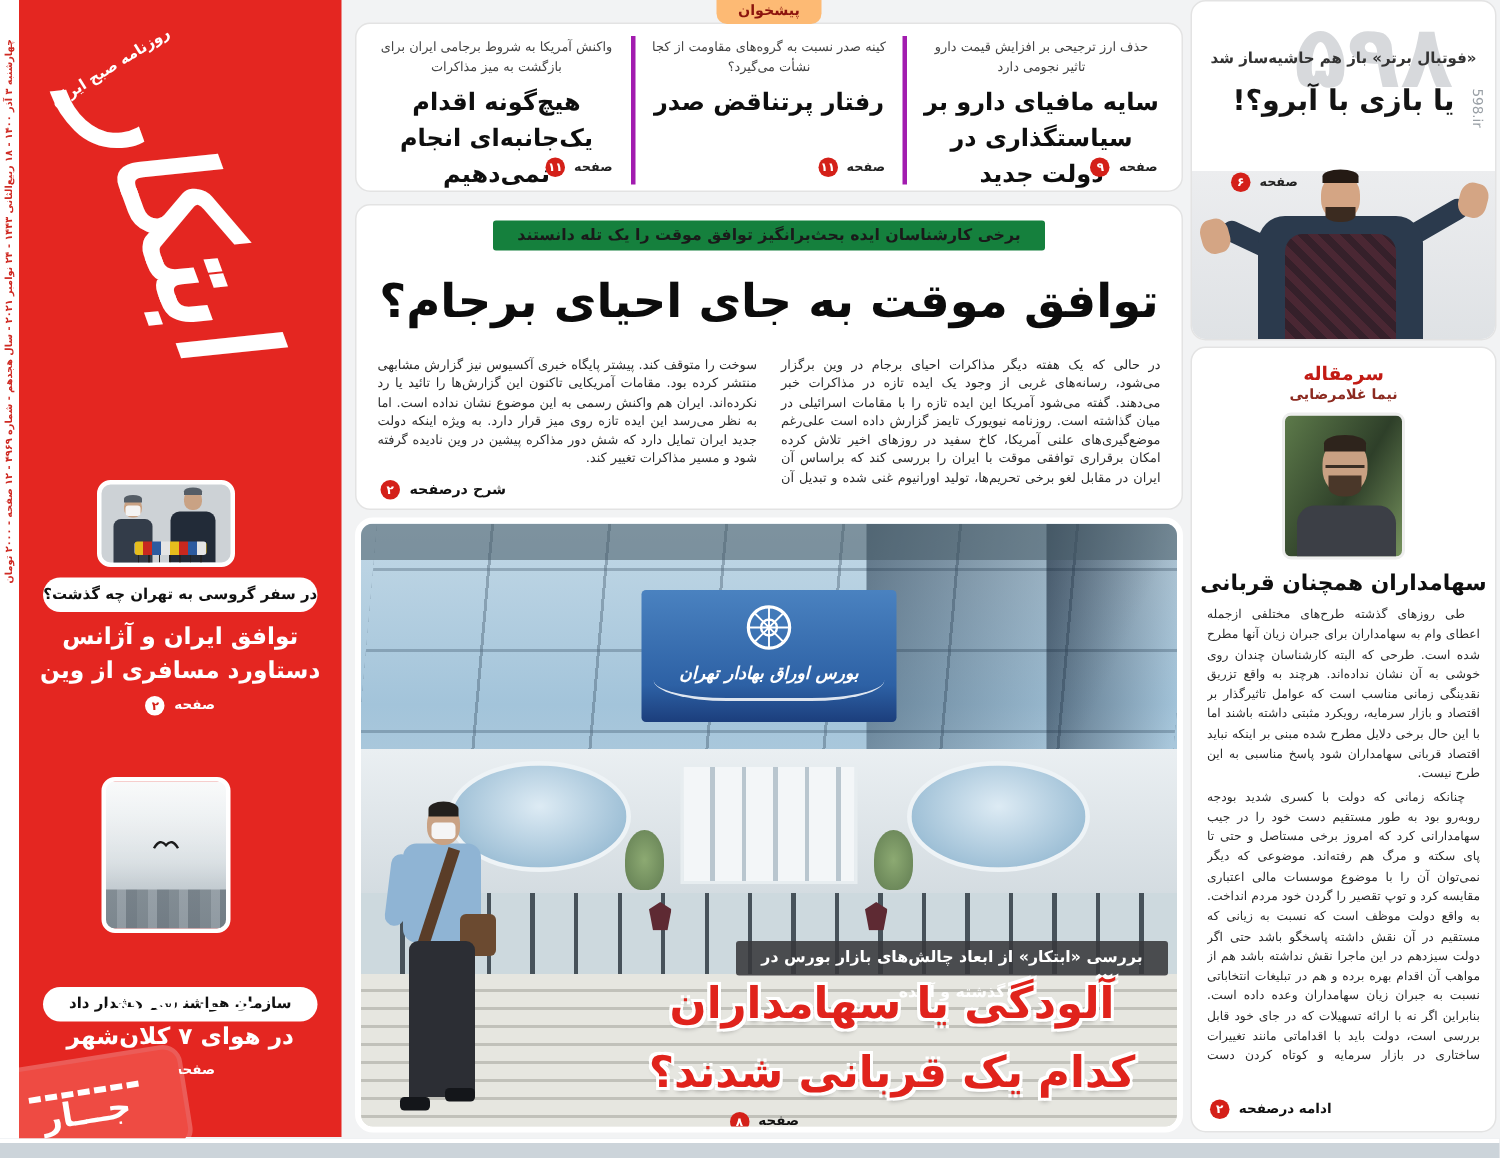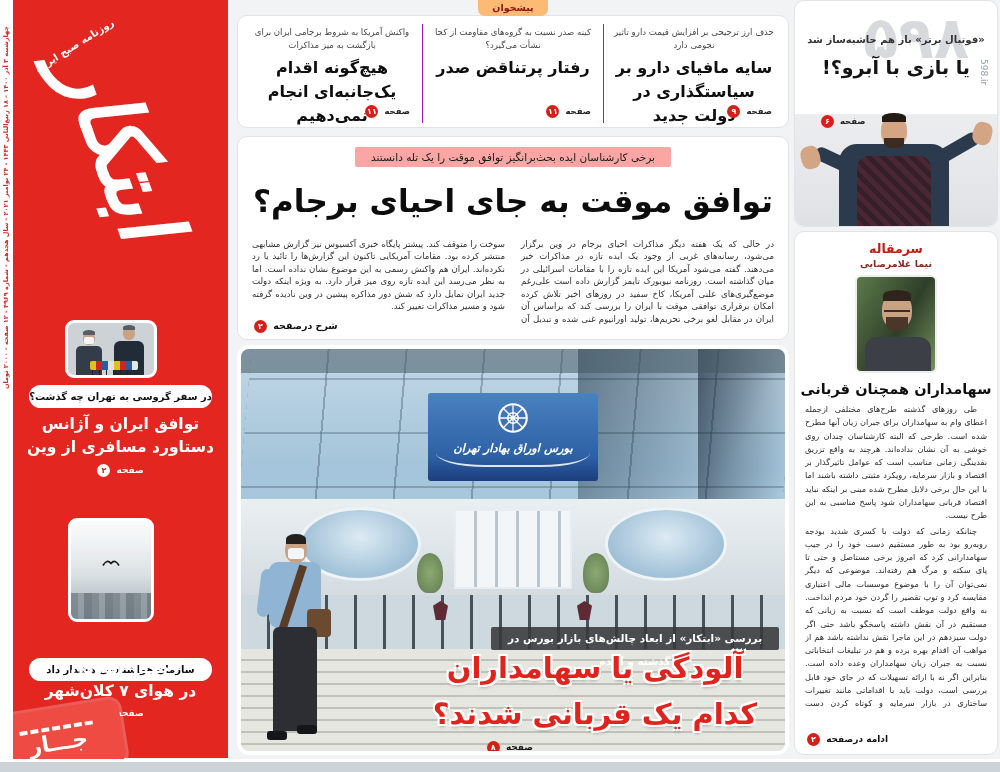--- a/index.html
+++ b/index.html
@@ -56,30 +56,30 @@
   .kw-dashes { width:74px; border-top:4px dashed #fff; }
   .kw-text { color:#fff; font-size:22px; font-weight:bold; line-height:1; }
 
   
   .card { position:absolute; background:#fff; border:1px solid #e3e3e3; border-radius:10px; }
 
   
   .pishkhan-tab { position:absolute; left:478px; top:0; width:70px; height:16px; background:#fdba74;
     border-radius:0 0 7px 7px; color:#8c140d; font-size:9.5px; font-weight:bold; text-align:center; line-height:15px; z-index:4; }
   .top-row { left:237px; top:15px; width:552px; height:113px; display:flex; direction:rtl; padding:8px 4px 4px; }
-  .tr-item { flex:1; position:relative; padding:2px 10px 18px; border-left:1px solid #a21caf; }
+  .tr-item { flex:1; position:relative; padding:2px 10px 18px; border-left:3px solid #a21caf; }
   .tr-item:last-child { border-left:none; }
   .tr-kicker { font-size:8.6px; color:#454545; text-align:center; line-height:1.55; min-height:28px; }
   .tr-title { font-size:16px; font-weight:bold; color:#0f0f0f; text-align:center; line-height:1.5; margin-top:2px; }
   .tr-page { position:absolute; bottom:5px; right:12px; font-size:8.5px; color:#222; font-weight:bold; }
 
   
   .lead { left:237px; top:136px; width:552px; height:204px; }
-  .lead-kicker { margin:10px auto 16px; width:fit-content; background:#fca5a5; color:#1a1a1a;
-    font-size:10.5px; font-weight:normal; padding:4px 16px; border-radius:2px; }
+  .lead-kicker { margin:10px auto 16px; width:fit-content; background:#15803d; color:#1a1a1a;
+    font-size:10.5px; font-weight:bold; padding:4px 16px; border-radius:2px; }
   .lead-headline { text-align:center; font-size:31px; font-weight:bold; color:#0c0c0c; margin-top:7px; }
   .lead-body { position:absolute; left:14px; right:14px; top:101px; height:86px; display:flex; gap:16px;
     direction:rtl; overflow:hidden; }
   .lb-col { flex:1; font-size:8.6px; line-height:1.45; color:#2e2e2e; text-align:justify; }
   .lead-footer { position:absolute; left:16px; bottom:6px; font-size:9.5px; font-weight:bold; color:#111; }
 
   
   .photo-card { left:237px; top:345px; width:552px; height:410px; border:4px solid #fff; border-radius:12px;
     overflow:hidden; background:linear-gradient(180deg,#c2d8e6 0%,#a3c4da 30%,#b7cfdf 55%,#d7dfe2 72%,#e6e5df 100%); }
   .ph-topband { position:absolute; top:0; left:0; right:0; height:24px; background:rgba(70,90,100,.55); }

